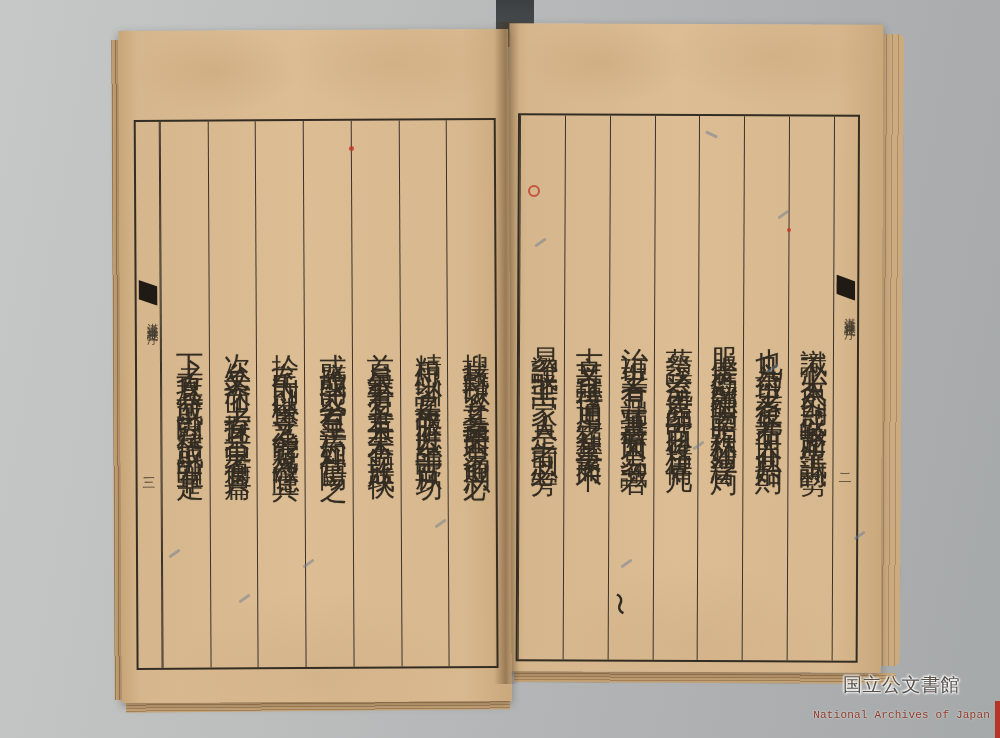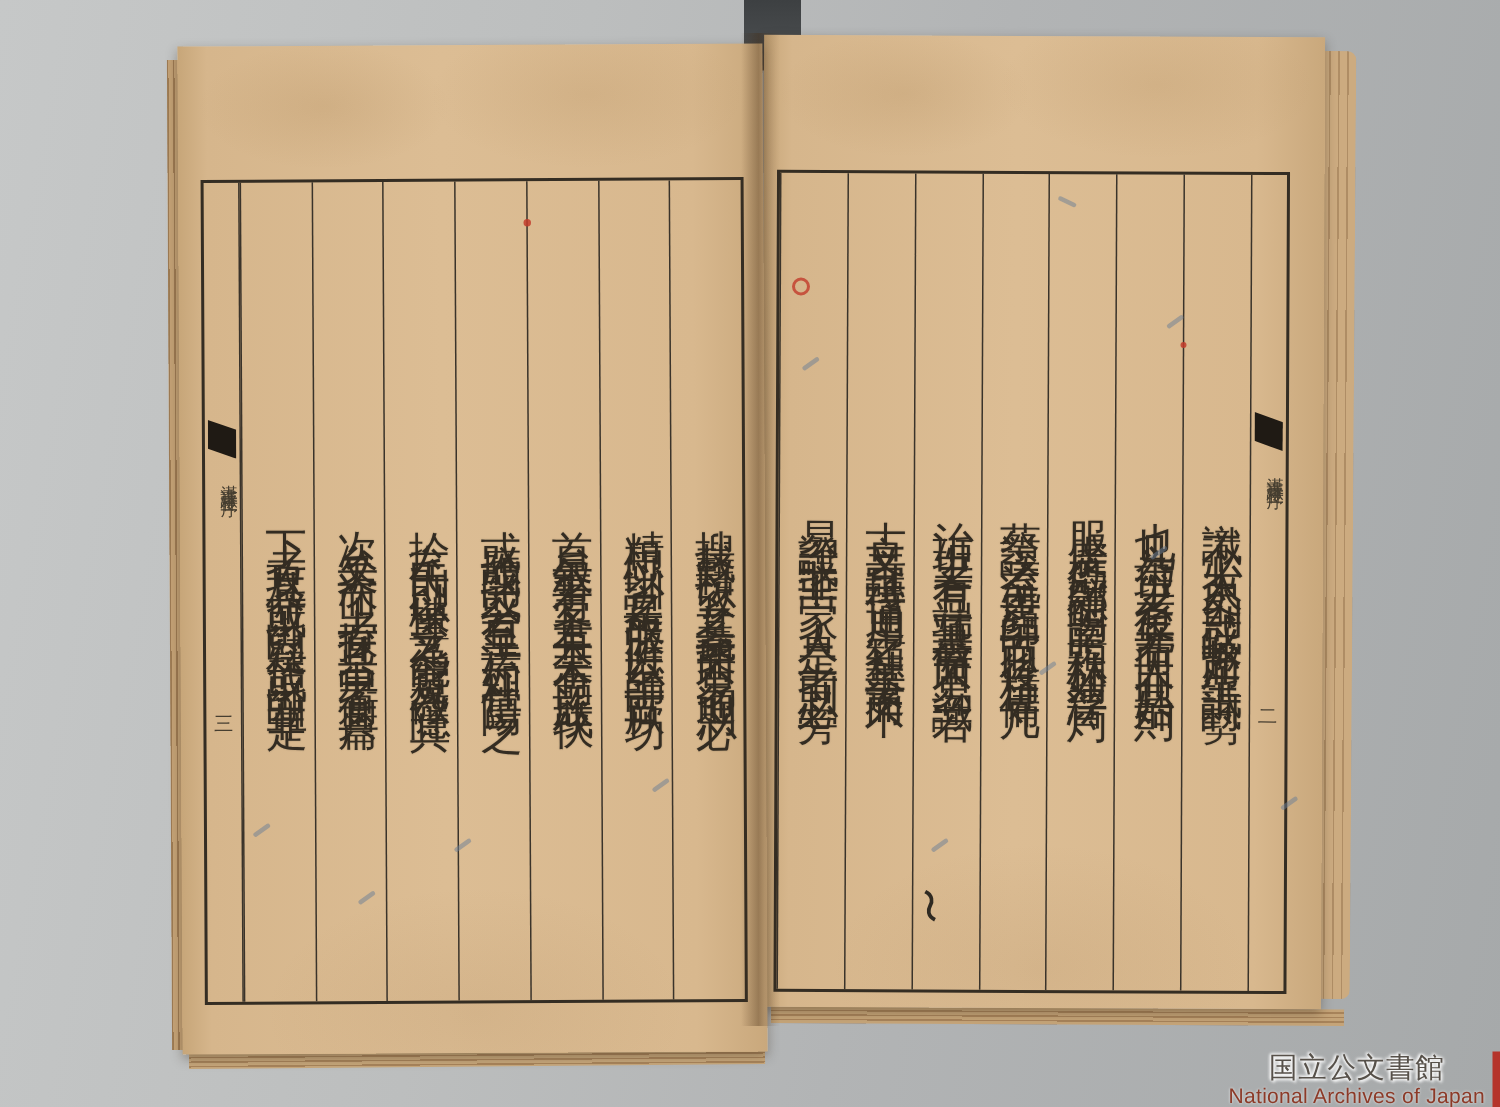--- a/index.html
+++ b/index.html
@@ -83,27 +83,27 @@
   }
   
   .bmark{position:absolute;width:13px;height:3px;border-radius:2px;
          background:rgba(105,126,150,.5);transform:rotate(-35deg);}
   .rdot{position:absolute;width:5px;height:5px;border-radius:50%;background:rgba(194,59,42,.85);}
   .rring{position:absolute;width:8px;height:8px;border-radius:50%;
          border:2px solid rgba(194,59,42,.8);background:transparent;}
   .squiggle{position:absolute;font-size:24px;color:#2f2a22;transform:rotate(78deg);
             font-family:"DejaVu Sans",sans-serif;}
   
-  .watermark{position:absolute;right:10px;bottom:1px;text-align:center;line-height:1;}
+  .watermark{position:absolute;right:10px;bottom:17px;text-align:center;line-height:1;}
   .wm-jp{
     font-size:19px;letter-spacing:.5px;color:#57514a;
     text-shadow:0 0 3px #fff,0 0 2px #fff,1px 1px 2px rgba(255,255,255,.9),-1px -1px 2px rgba(255,255,255,.9);
   }
-  .wm-en{font-size:14px;margin-top:1px;color:#8c3a28;letter-spacing:.2px;
-         font-family:Liberation Sans, sans-serif;
+  .wm-en{font-size:11px;margin-top:16px;color:#8c3a28;letter-spacing:.2px;
+         font-family:Liberation Mono, monospace;
          text-shadow:0 0 2px rgba(255,255,255,.8);}
   .wm-bar{position:absolute;right:0;bottom:0;width:5px;height:37px;background:#b5342b;}
 </style>
 </head>
 <body>
 
 <div id="stage">
 
   <div class="binding"></div>
 

